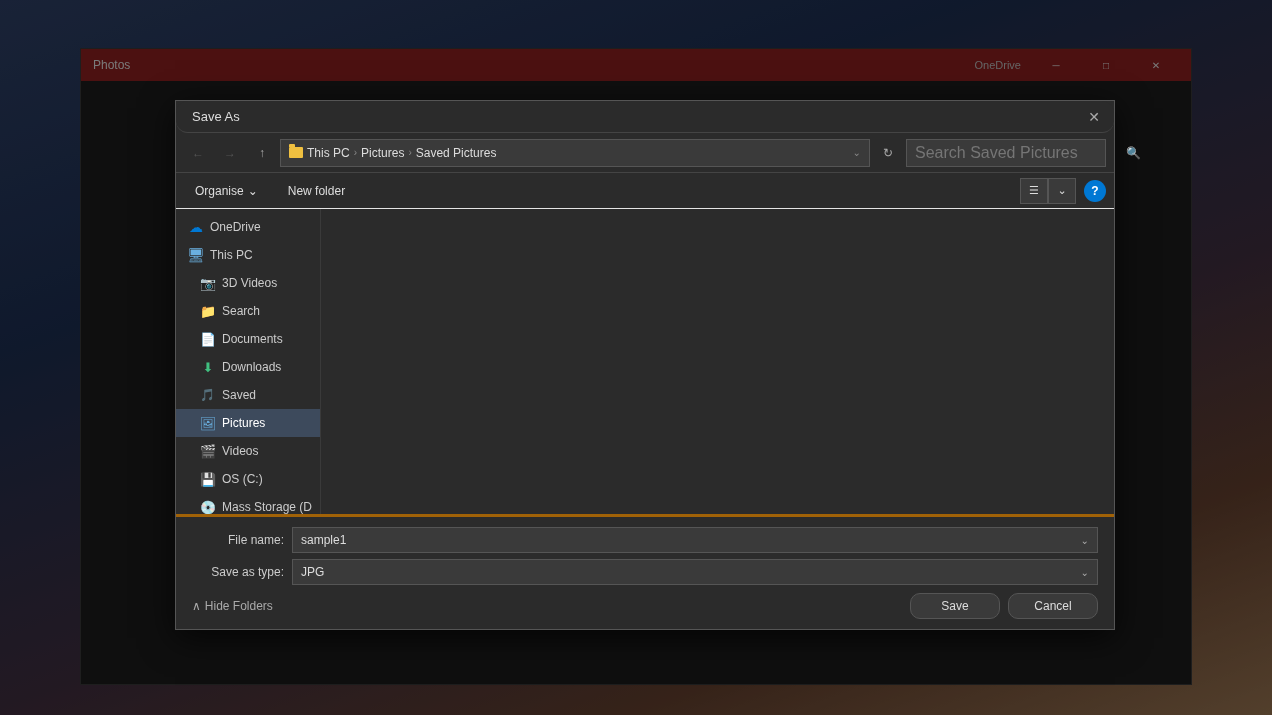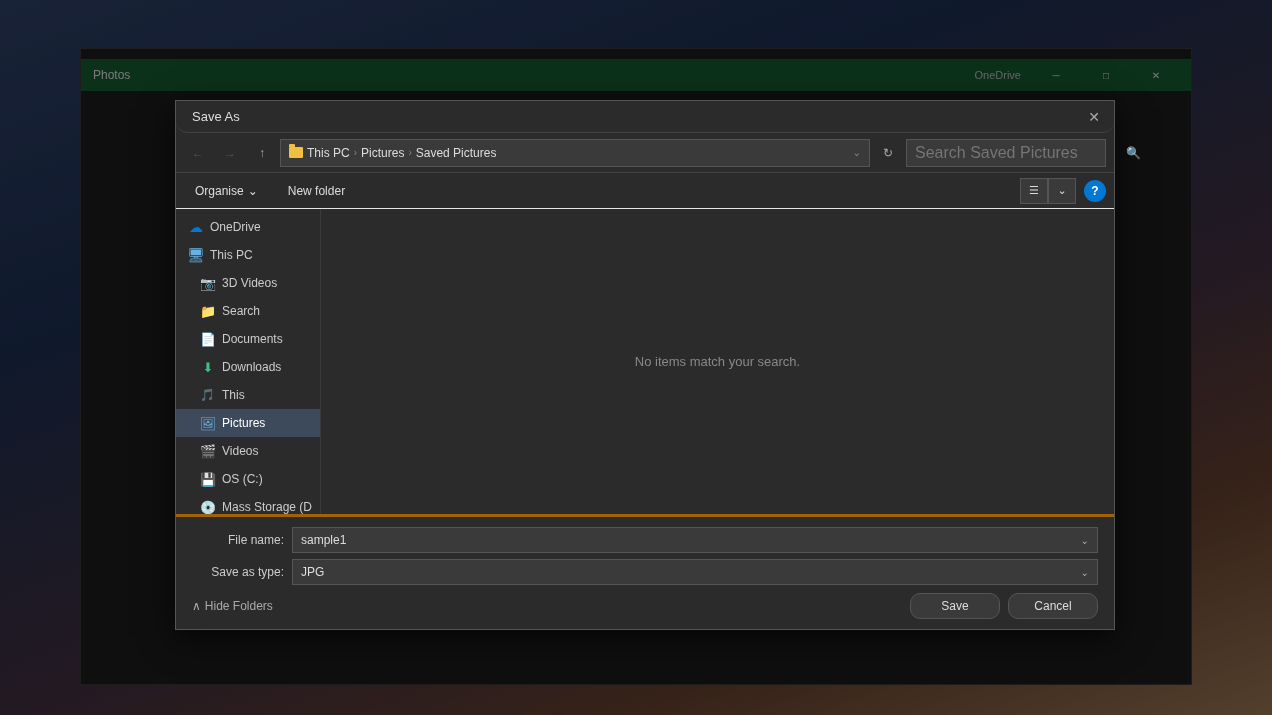--- a/index.html
+++ b/index.html
@@ -22,26 +22,25 @@
       position: absolute;
       top: 48px;
       left: 80px;
       right: 80px;
       bottom: 30px;
       background: #1a1a1a;
       border: 1px solid #333;
     }
     .app-titlebar {
       height: 32px;
-      background: #14532d;
+      background: #7f1d1d;
       display: flex;
       align-items: center;
       padding: 0 12px;
       justify-content: space-between;
-      margin-top: 10px;
     }
     .app-titlebar-left {
       display: flex;
       align-items: center;
       gap: 8px;
       color: #ccc;
       font-size: 12px;
     }
     .app-titlebar-right {
       display: flex;
@@ -476,21 +475,21 @@
           <span>Documents</span>
         </div>
 
         <div class="sidebar-item indent">
           <span class="sidebar-icon icon-folder-green">⬇</span>
           <span>Downloads</span>
         </div>
 
         <div class="sidebar-item indent">
           <span class="sidebar-icon" style="color:#6ab0e0;">🎵</span>
-          <span>This</span>
+          <span>Saved</span>
         </div>
 
         <div class="sidebar-item indent active">
           <span class="sidebar-icon icon-folder-blue">🖼</span>
           <span>Pictures</span>
         </div>
 
         <div class="sidebar-item indent">
           <span class="sidebar-icon icon-folder-yellow">🎬</span>
           <span>Videos</span>
@@ -501,23 +500,20 @@
           <span>OS (C:)</span>
         </div>
 
         <div class="sidebar-item indent">
           <span class="sidebar-icon icon-drive">💿</span>
           <span>Mass Storage (D</span>
         </div>
 
       </div>
 
-      <div class="file-area">
-        <span>No items match your search.</span>
-      </div>
     </div>
 
     <div class="bottom-bar">
       <div class="form-row">
         <span class="form-label">File name:</span>
         <div class="form-input">
           <input type="text" style="flex: 1 1 0%; background: transparent; border: none; color: rgb(221, 221, 221); font-size: 12px; outline: none;" value="sample1">
           <span class="dropdown-arrow">⌄</span>
         </div>
       </div>

